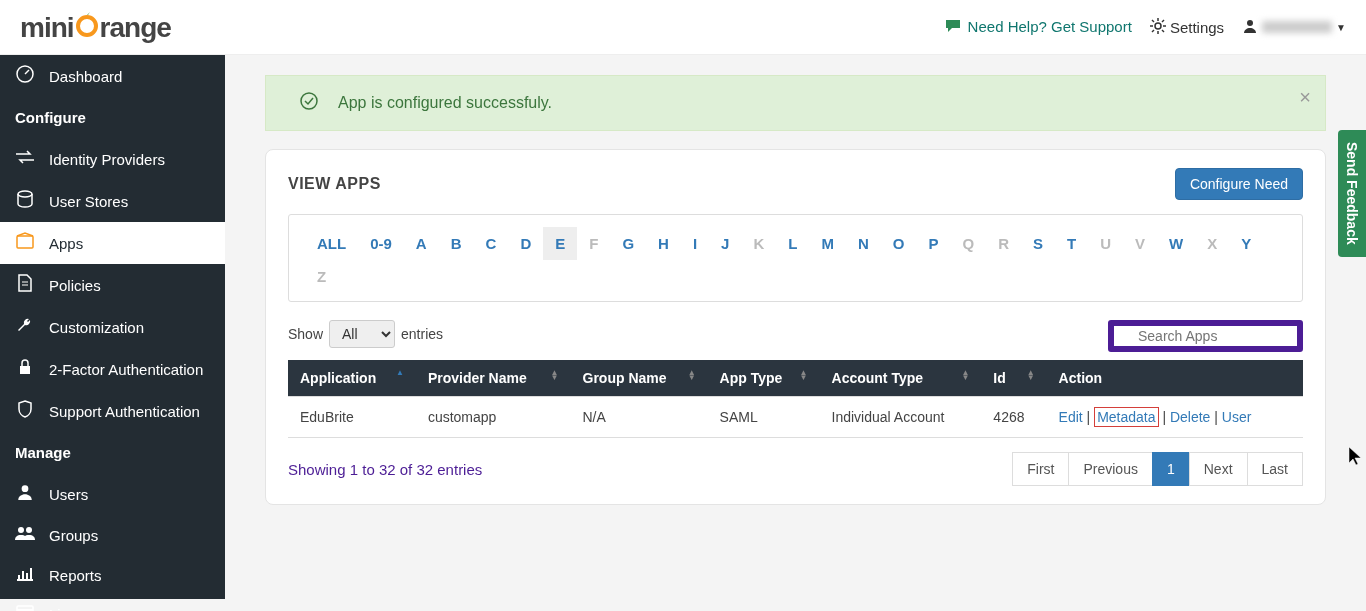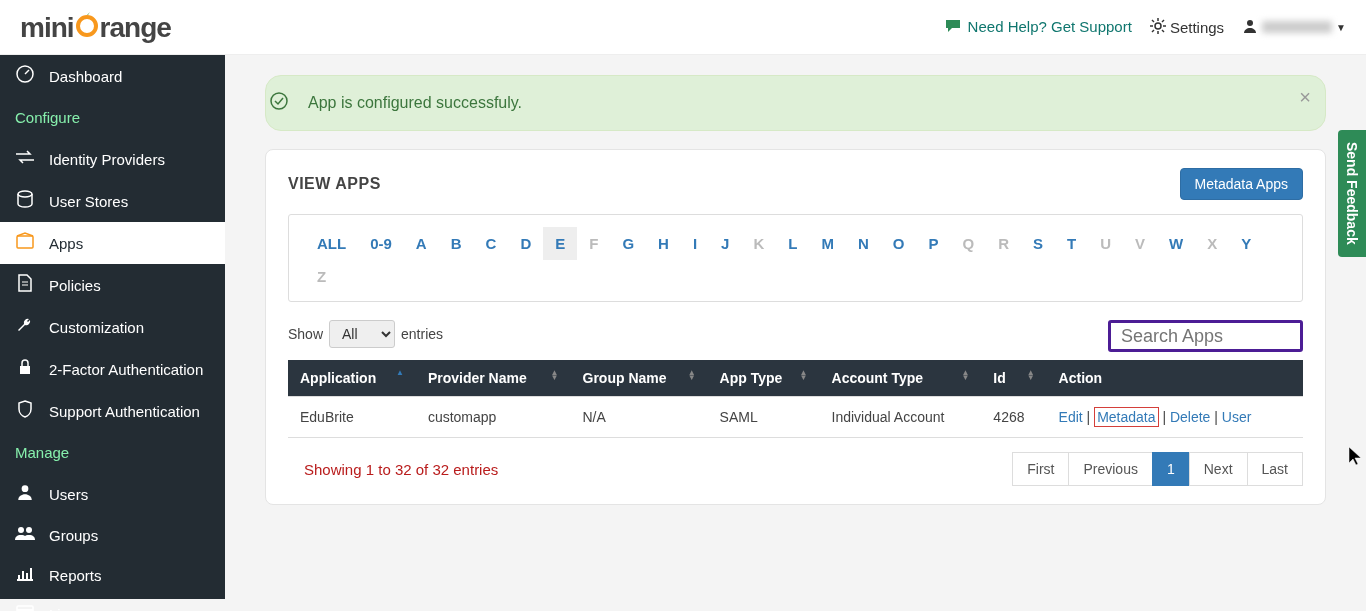--- a/index.html
+++ b/index.html
@@ -9,47 +9,47 @@
 .logo .orange{color:#f8981d;}
 .topright { margin-left:auto; display:flex; align-items:center; gap:18px; font-size:15px; color:#333;}
 .support { color:#0f766e; display:flex; align-items:flex-start; gap:6px; cursor:pointer;}
 .settings { display:flex; align-items:center; gap:4px; cursor:pointer;}
 .user { display:flex; align-items:center; gap:4px; cursor:pointer;}
 .user .uname { filter: blur(3px); color:#999; width:70px; height:12px; background:#ccc; border-radius:2px;}
 .caret { font-size:10px;}
 .sidebar { position:absolute; top:55px; left:0; width:225px; bottom:12px; background:#232c33; color:#fff; font-size:15px;}
 .sidebar-item, .sidebar-header { padding:10px 15px 10px 15px; display:flex; align-items:center; gap:14px; cursor:pointer;}
 .sidebar-item.active { background:#fff; color:#232c33;}
-.sidebar-header { color:#86efac; font-weight:400; cursor:default; padding-top:12px; padding-bottom:12px;}
+.sidebar-header { color:#ffffff; font-weight:700; cursor:default; padding-top:12px; padding-bottom:12px;}
 .side-icon { width:20px; text-align:center; font-size:16px;}
 .main { position:absolute; top:55px; left:225px; right:0; bottom:0; padding:20px 40px; overflow:auto;}
-.alert-success { background:#dff0d8; border:1px solid #d6e9c6; color:#3c763d; padding:16px 4px; border-radius:16px; display:flex; align-items:center; gap:20px; margin-bottom:18px; position:relative;}
+.alert-success { background:#dff0d8; border:1px solid #d6e9c6; color:#3c763d; padding:16px 34px; border-radius:0; display:flex; align-items:center; gap:20px; margin-bottom:18px; position:relative;}
 .alert-close { position:absolute; right:14px; top:10px; color:#999; font-size:20px; cursor:pointer;}
 .panel { background:#fff; border:1px solid #e4e4e4; border-radius:8px; padding:18px 22px;}
 .panel-header { display:flex; align-items:center; margin-bottom:14px;}
 .panel-title { font-size:16px; font-weight:700; color:#444; letter-spacing:0.5px;}
 .btn-primary { background:#337ab7; color:#fff; border:1px solid #2e6da4; padding:7px 14px; border-radius:4px; font-size:14px; margin-left:auto; cursor:pointer;}
 .alpha-box { border:1px solid #ddd; border-radius:3px; padding:12px 16px 8px; display:flex; flex-wrap:wrap; gap:0 !important;}
 .alpha-link { color:#337ab7; font-weight:700; font-size:15px; padding:8px 12px; cursor:pointer; display:inline-block; min-width:18px; text-align:center;}
 .alpha-link.disabled { color:#bbb; cursor:default;}
 .alpha-link.active-letter { background:#eee; }
 .row-controls { display:flex; align-items:flex-start; margin:18px 0 8px;}
 .row-controls label { font-size:14px; color:#444; display:flex; align-items:center; gap:6px;}
 .row-controls select { padding:4px 20px 4px 8px; border:1px solid #ccc; border-radius:3px; font-size:14px; color:#333; height:28px;}
-.search-input { margin-left:auto; border:3px solid #4c1d95; border-radius:3px; padding:6px 10px; font-size:18px; width:195px; height:32px;}
+.search-input { margin-left:auto; border:6px solid #4c1d95; border-radius:3px; padding:6px 24px; font-size:14px; width:195px; height:32px;}
 table.grid { width:100%; border-collapse:collapse; font-size:14px;}
 table.grid thead th { background:#2b353f; color:#fff; text-align:left; padding:10px 12px; font-weight:700; position:relative;}
 .sort { display:flex; flex-direction:column; line-height:5px; font-size:8px; color:#888; float:right;}
 .sort.up-blue .up { color:#337ab7;}
 table.grid tbody td { padding:12px; border-bottom:1px solid #ddd; color:#444;}
 table.grid tbody tr:first-child td { border-top:1px solid #ddd;}
 .link-action { color:#337ab7; cursor:pointer;}
 .metadata-highlight { border:1px solid #d43f3a; padding:1px 2px;}
 .table-footer { display:flex; align-items:center; margin-top:14px;}
-.table-info { font-size:15px; color:#b91c1c;margin-left:16px;}
+.table-info { font-size:15px; color:#4c1d95;}
 .pagination { margin-left:auto; display:flex;}
 .page-btn { border:1px solid #ddd; padding:8px 14px; font-size:14px; color:#555; cursor:pointer; background:#fff;}
 .page-btn + .page-btn { margin-left:-1px;}
 .page-btn.active { background:#337ab7; color:#fff; border-color:#337ab7;}
 .feedback-tab { position:fixed; right:0; top:130px; background:#2e8b57; color:#fff; writing-mode:vertical-rl; padding:12px 6px; font-size:14px; font-weight:700; border-radius:4px 0 0 4px; cursor:pointer;}
 .cursor-arrow { position:absolute; right:4px; bottom:140px; font-size:18px; color:#000; pointer-events:none;}
 svg{display:inline-block;}
 </style>
 </head>
 <body>
@@ -193,21 +193,21 @@
           <circle cx="9" cy="9" r="8" fill="none" stroke="#3c763d" stroke-width="1.5"></circle>
           <path d="M5 9l3 3 5-6" fill="none" stroke="#3c763d" stroke-width="1.5"></path>
         </svg></span>
     <span>App is configured successfuly.</span>
     <span class="alert-close">×</span>
   </div>
 
   <div class="panel">
     <div class="panel-header">
       <div class="panel-title">VIEW APPS</div>
-      <button class="btn-primary">Metadata Apps</button>
+      <button class="btn-primary">Configure Need</button>
     </div>
 
     <div class="alpha-box" id="alpha-box">
         <span class="alpha-link">ALL</span>
         <span class="alpha-link">0-9</span>
         <span class="alpha-link">A</span>
         <span class="alpha-link">B</span>
         <span class="alpha-link">C</span>
         <span class="alpha-link">D</span>
         <span class="alpha-link active-letter">E</span>

